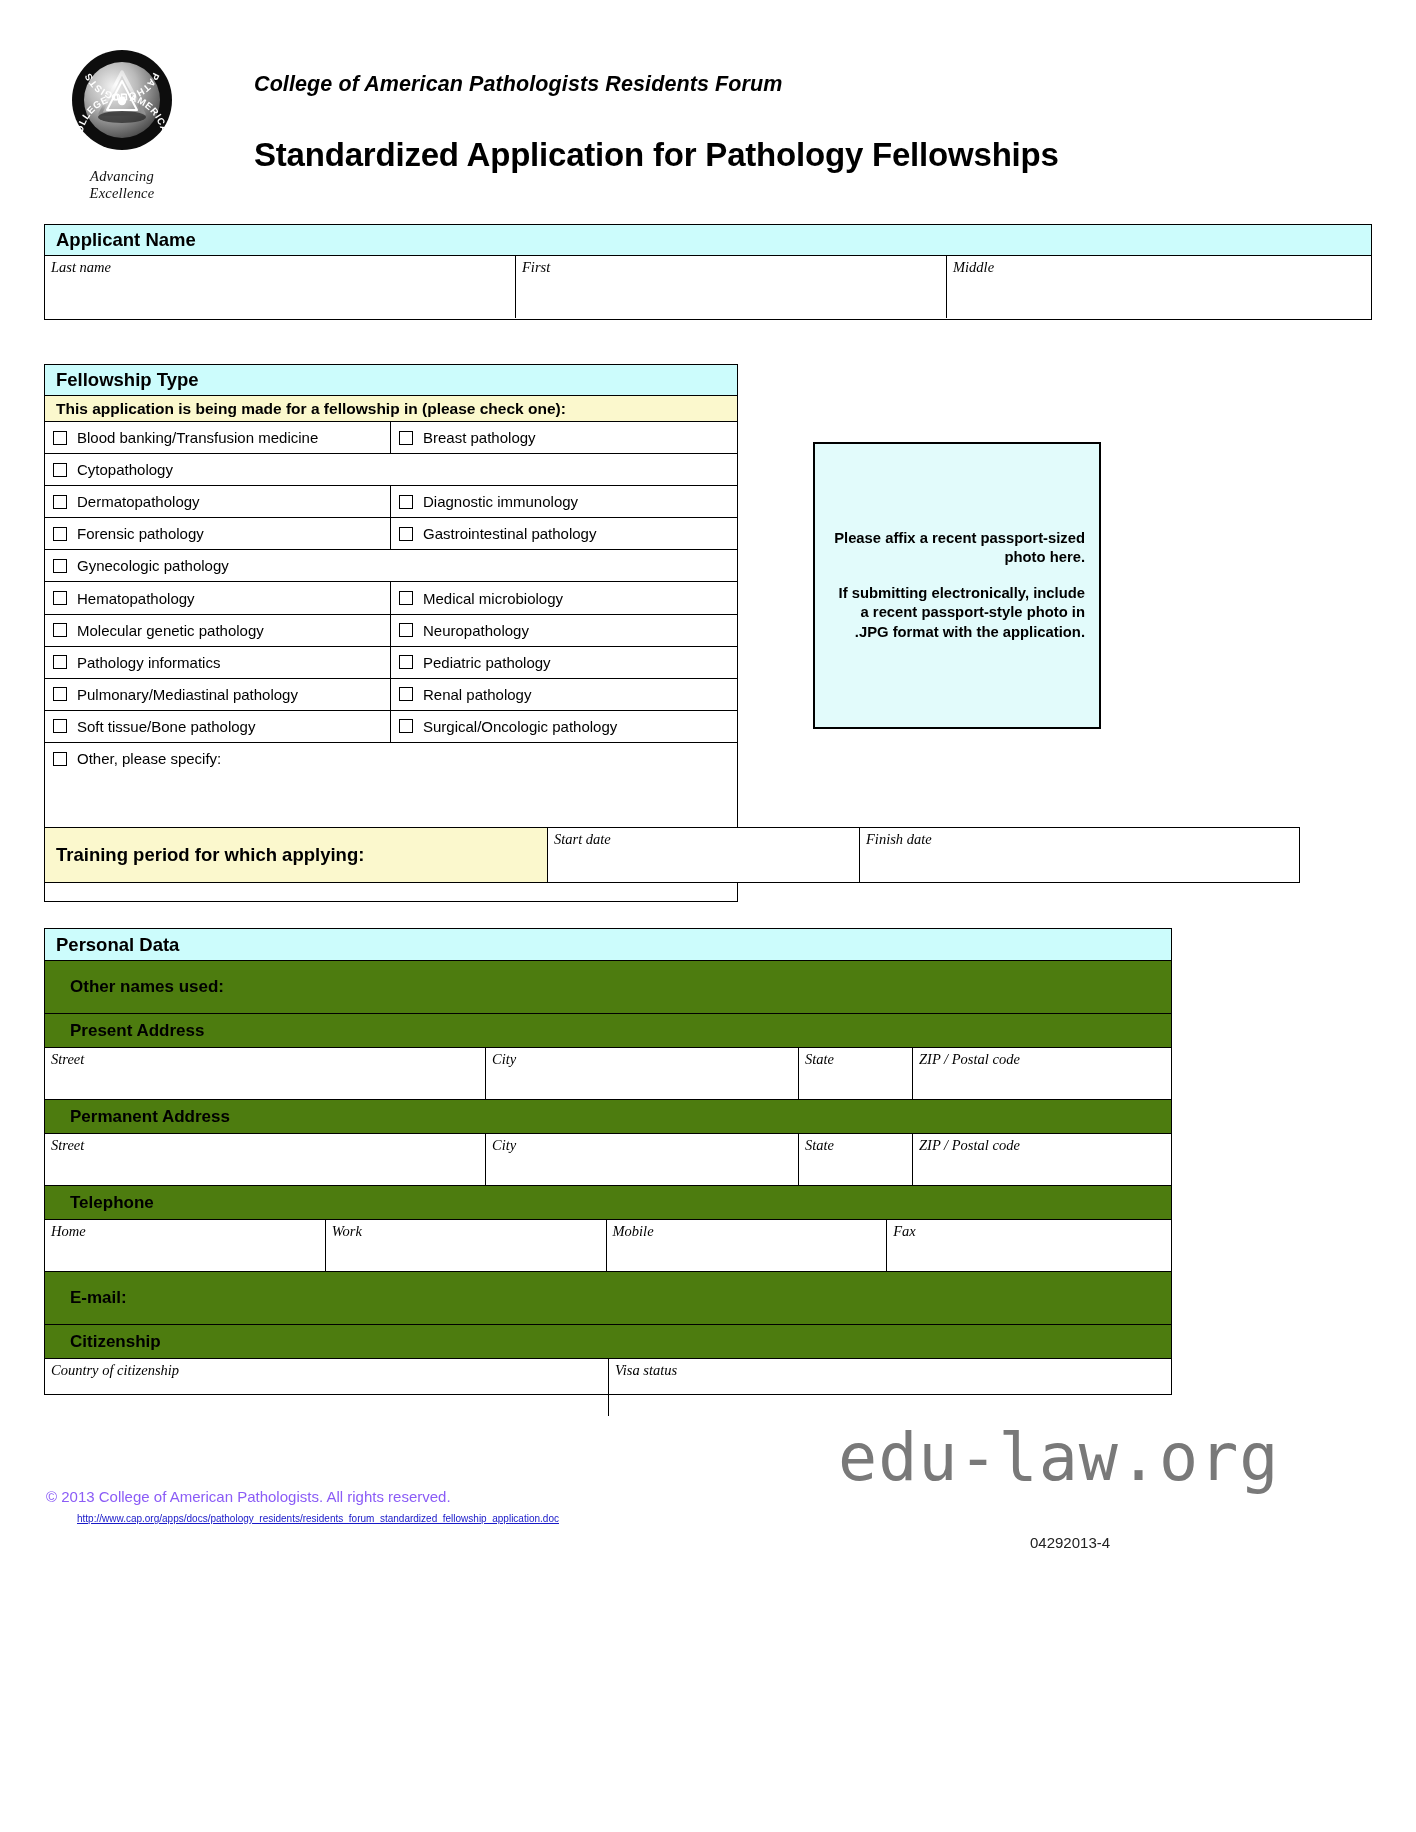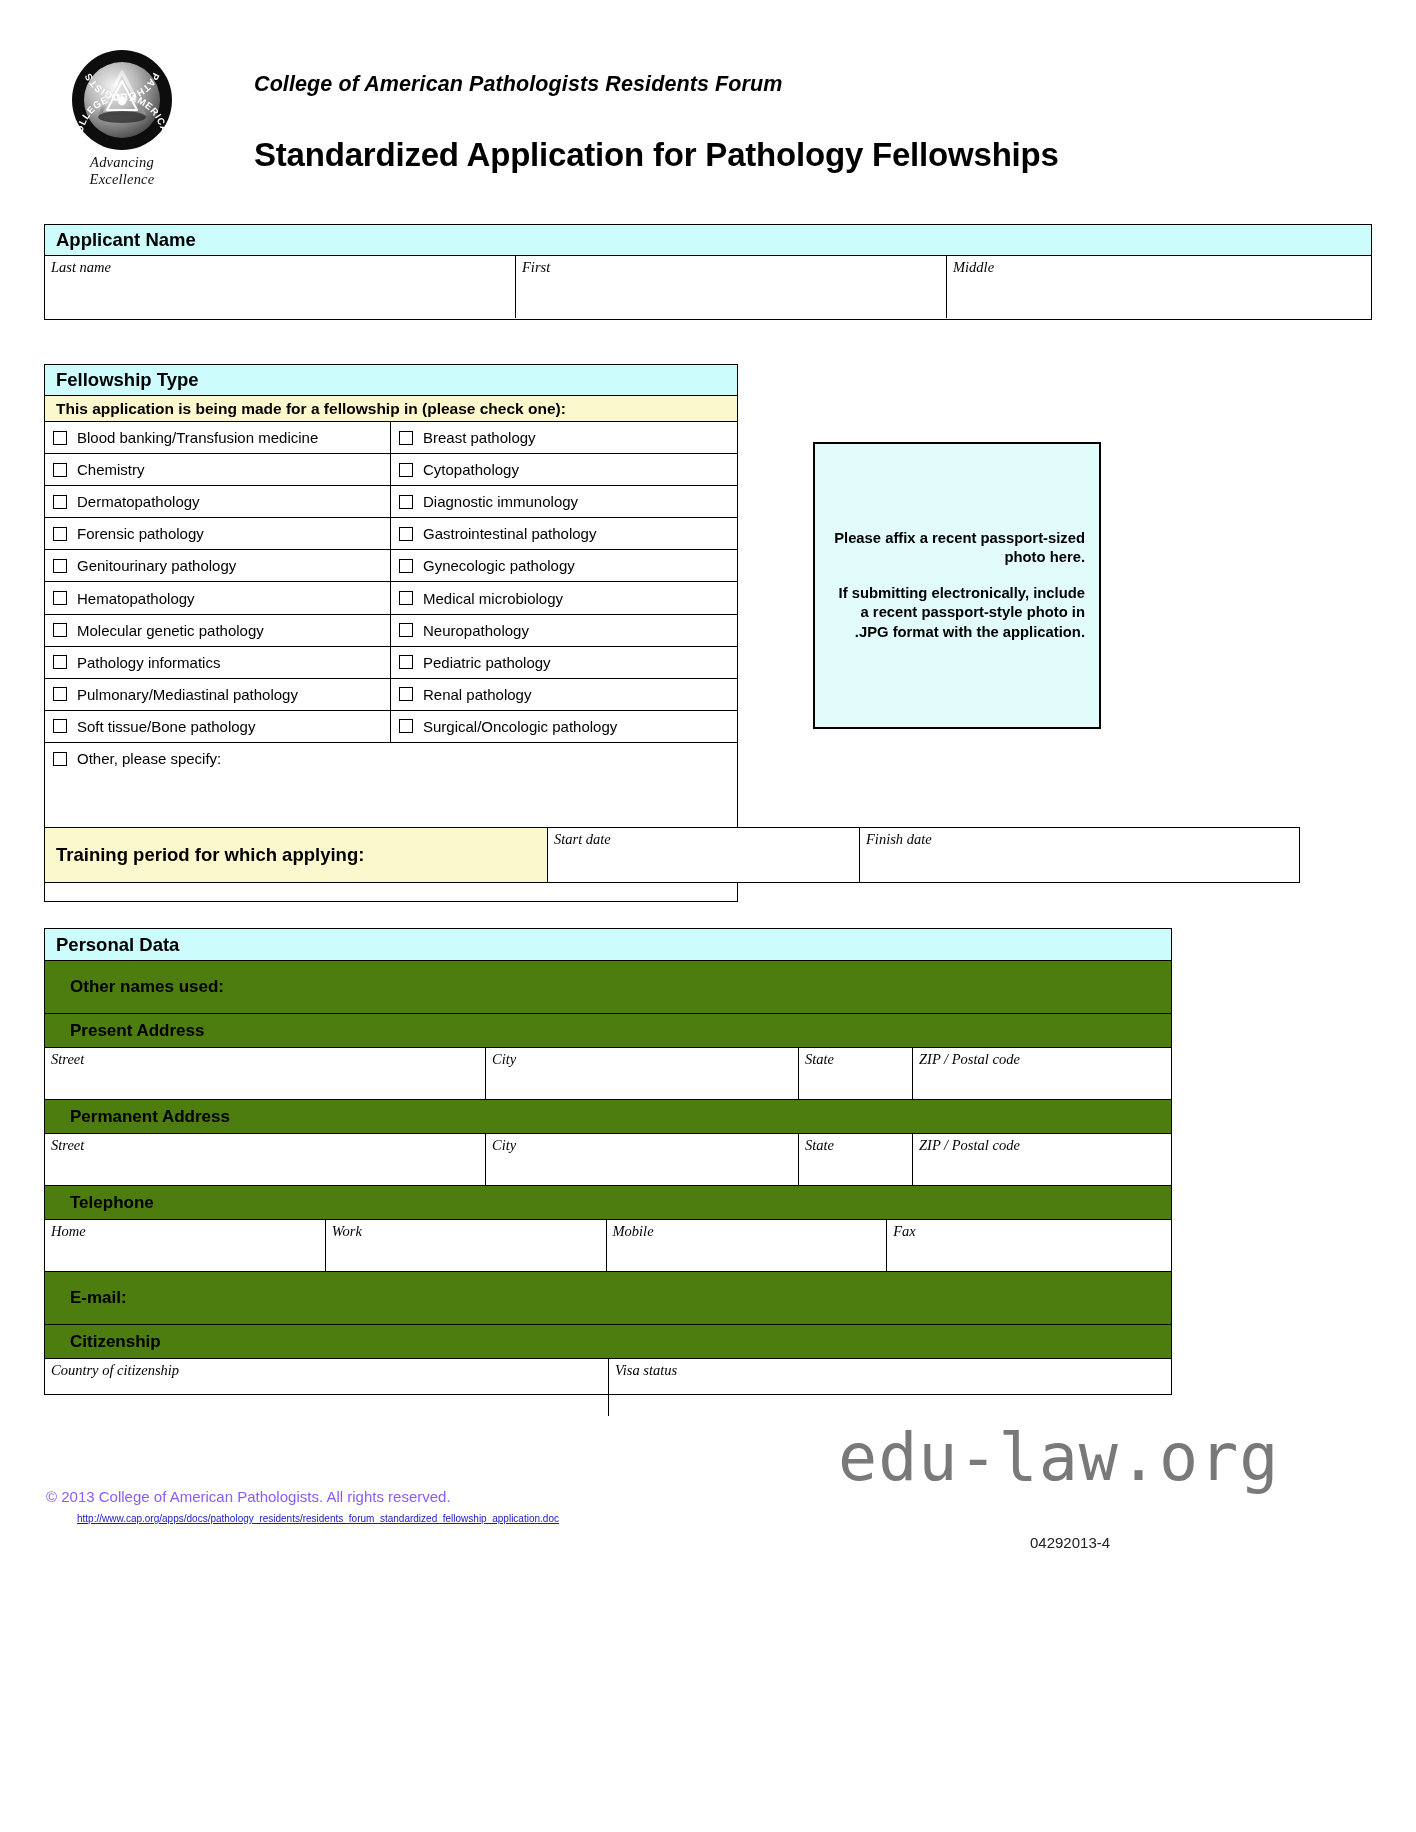--- a/index.html
+++ b/index.html
@@ -39,21 +39,21 @@
   .logo-seal {
     width: 104px;
     height: 104px;
     margin: 0 auto;
     display: block;
   }
   .logo-tagline {
     font-family: "Liberation Serif", serif;
     font-style: italic;
     font-size: 14.5px;
-    margin-top: 2px;
+    margin-top: 16px;
     letter-spacing: .2px;
     color: #111;
   }
   .org-line {
     position: absolute;
     left: 254px;
     top: 72px;
     font-size: 21.5px;
     font-weight: bold;
     font-style: italic;
@@ -338,24 +338,20 @@
       </div>
       <div class="chk-cell">
         <span class="cbox"></span>
         <span class="chk-label">Breast pathology</span>
       </div>
     </div>
 
     <div class="chk-row">
       <div class="chk-cell">
         <span class="cbox"></span>
-        <span class="chk-label">Chemistry</span>
-      </div>
-      <div class="chk-cell">
-        <span class="cbox"></span>
         <span class="chk-label">Cytopathology</span>
       </div>
     </div>
 
     <div class="chk-row">
       <div class="chk-cell">
         <span class="cbox"></span>
         <span class="chk-label">Dermatopathology</span>
       </div>
       <div class="chk-cell">
@@ -369,24 +365,20 @@
         <span class="cbox"></span>
         <span class="chk-label">Forensic pathology</span>
       </div>
       <div class="chk-cell">
         <span class="cbox"></span>
         <span class="chk-label">Gastrointestinal pathology</span>
       </div>
     </div>
 
     <div class="chk-row">
-      <div class="chk-cell">
-        <span class="cbox"></span>
-        <span class="chk-label">Genitourinary pathology</span>
-      </div>
       <div class="chk-cell">
         <span class="cbox"></span>
         <span class="chk-label">Gynecologic pathology</span>
       </div>
     </div>
 
     <div class="chk-row">
       <div class="chk-cell">
         <span class="cbox"></span>
         <span class="chk-label">Hematopathology</span>

